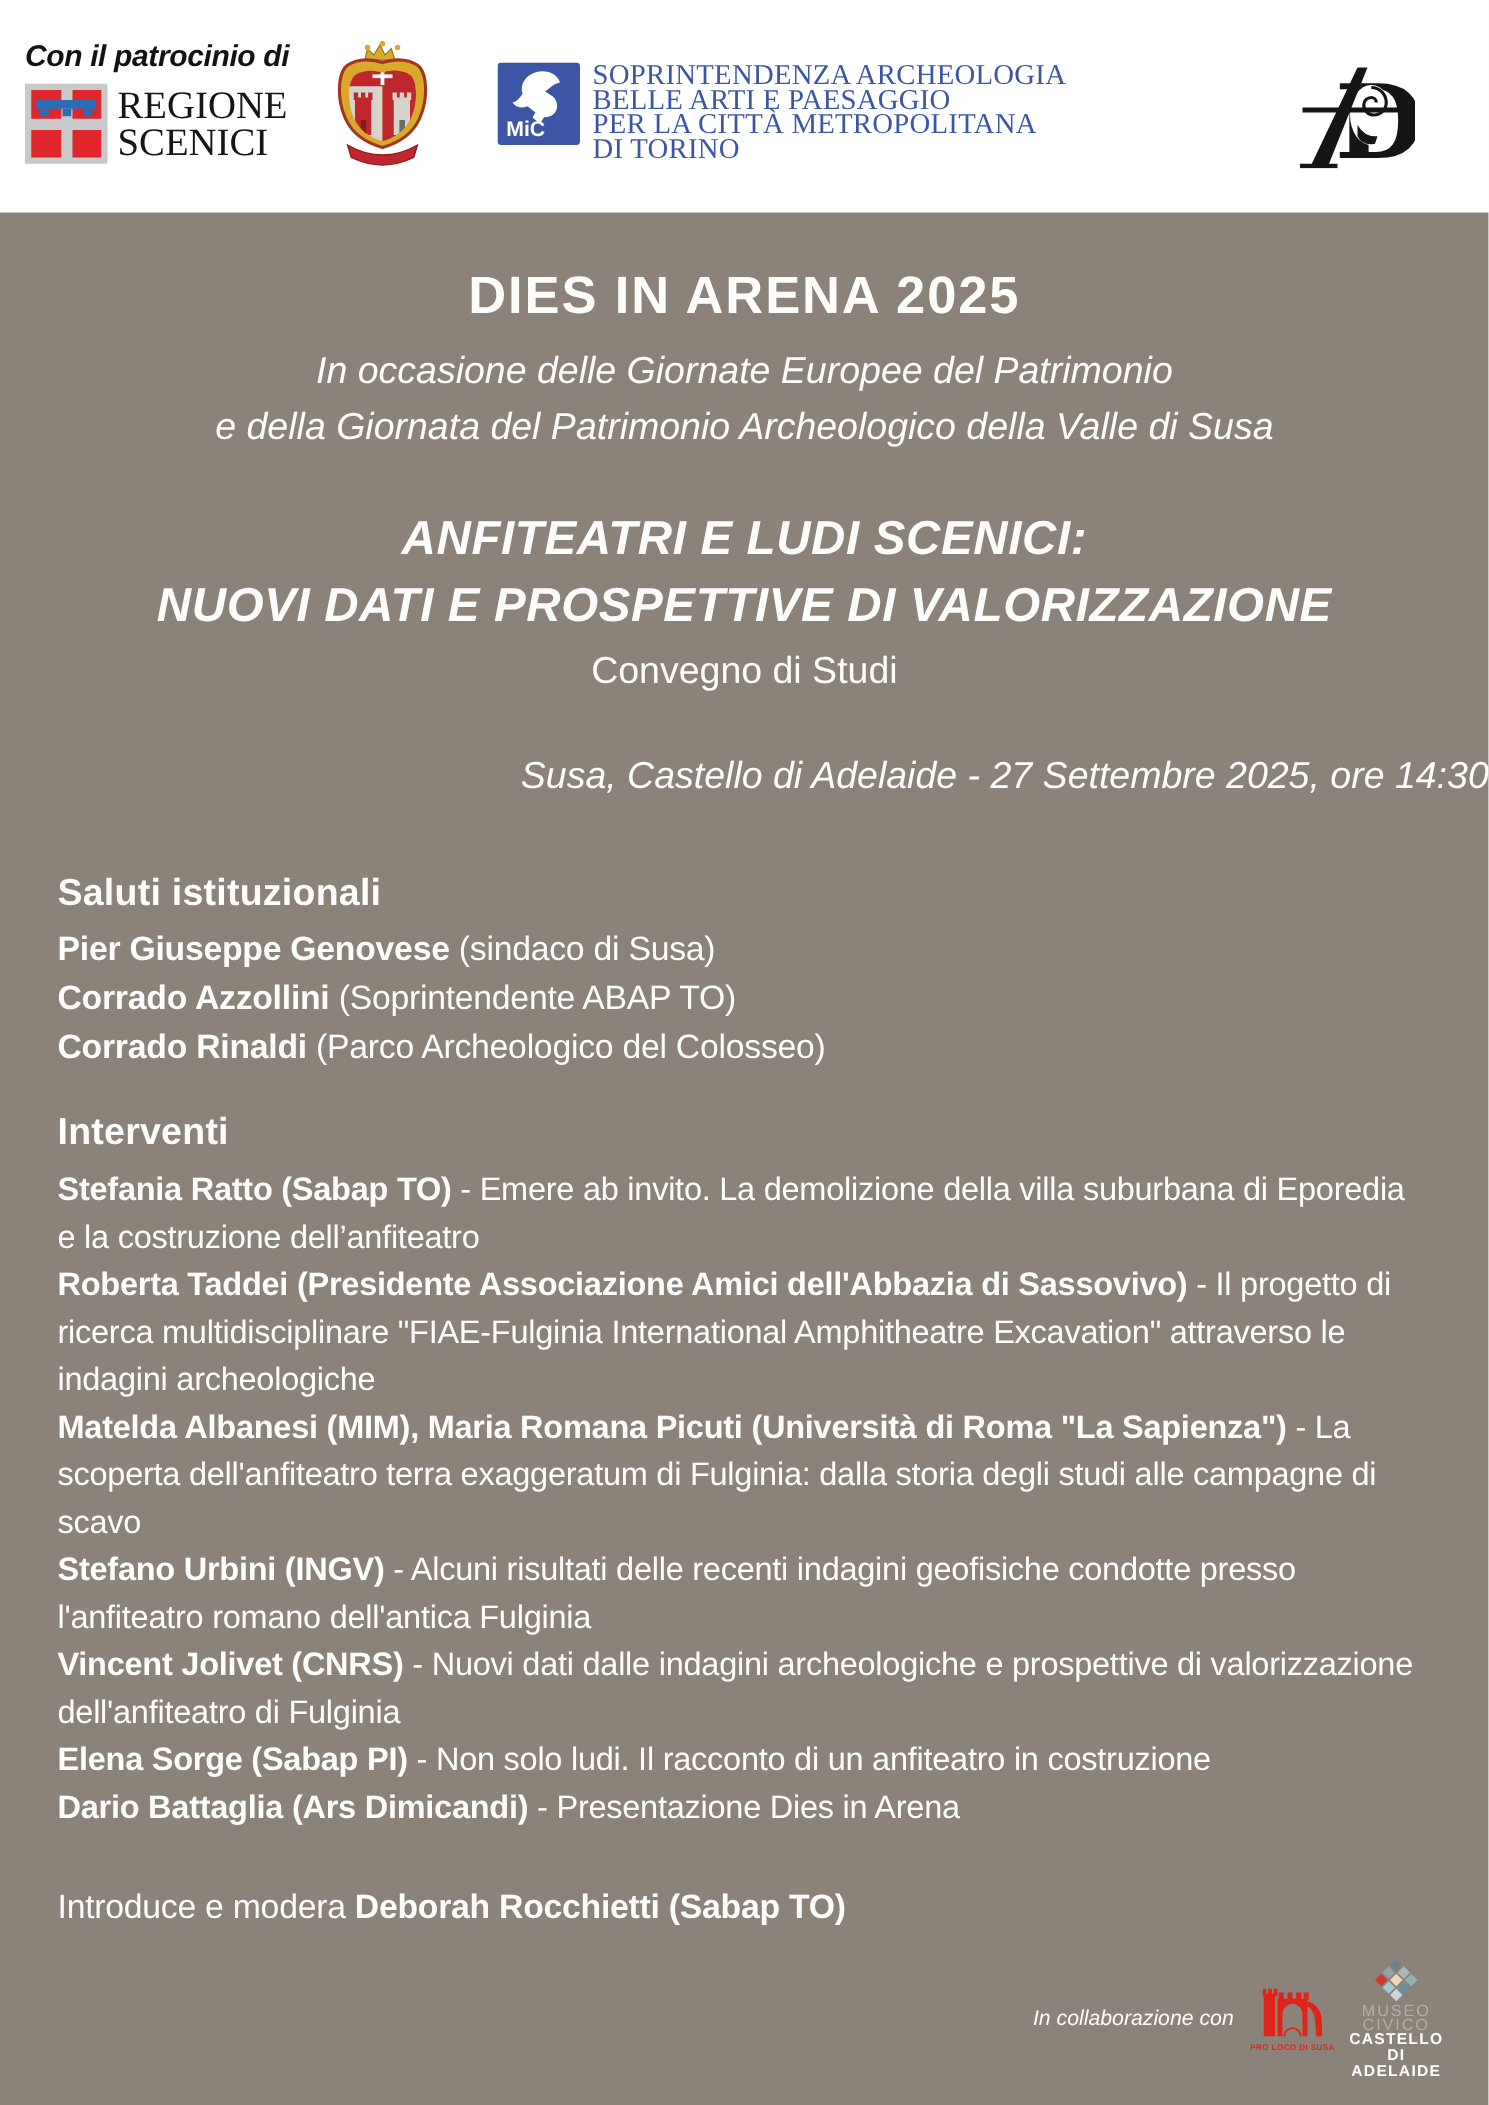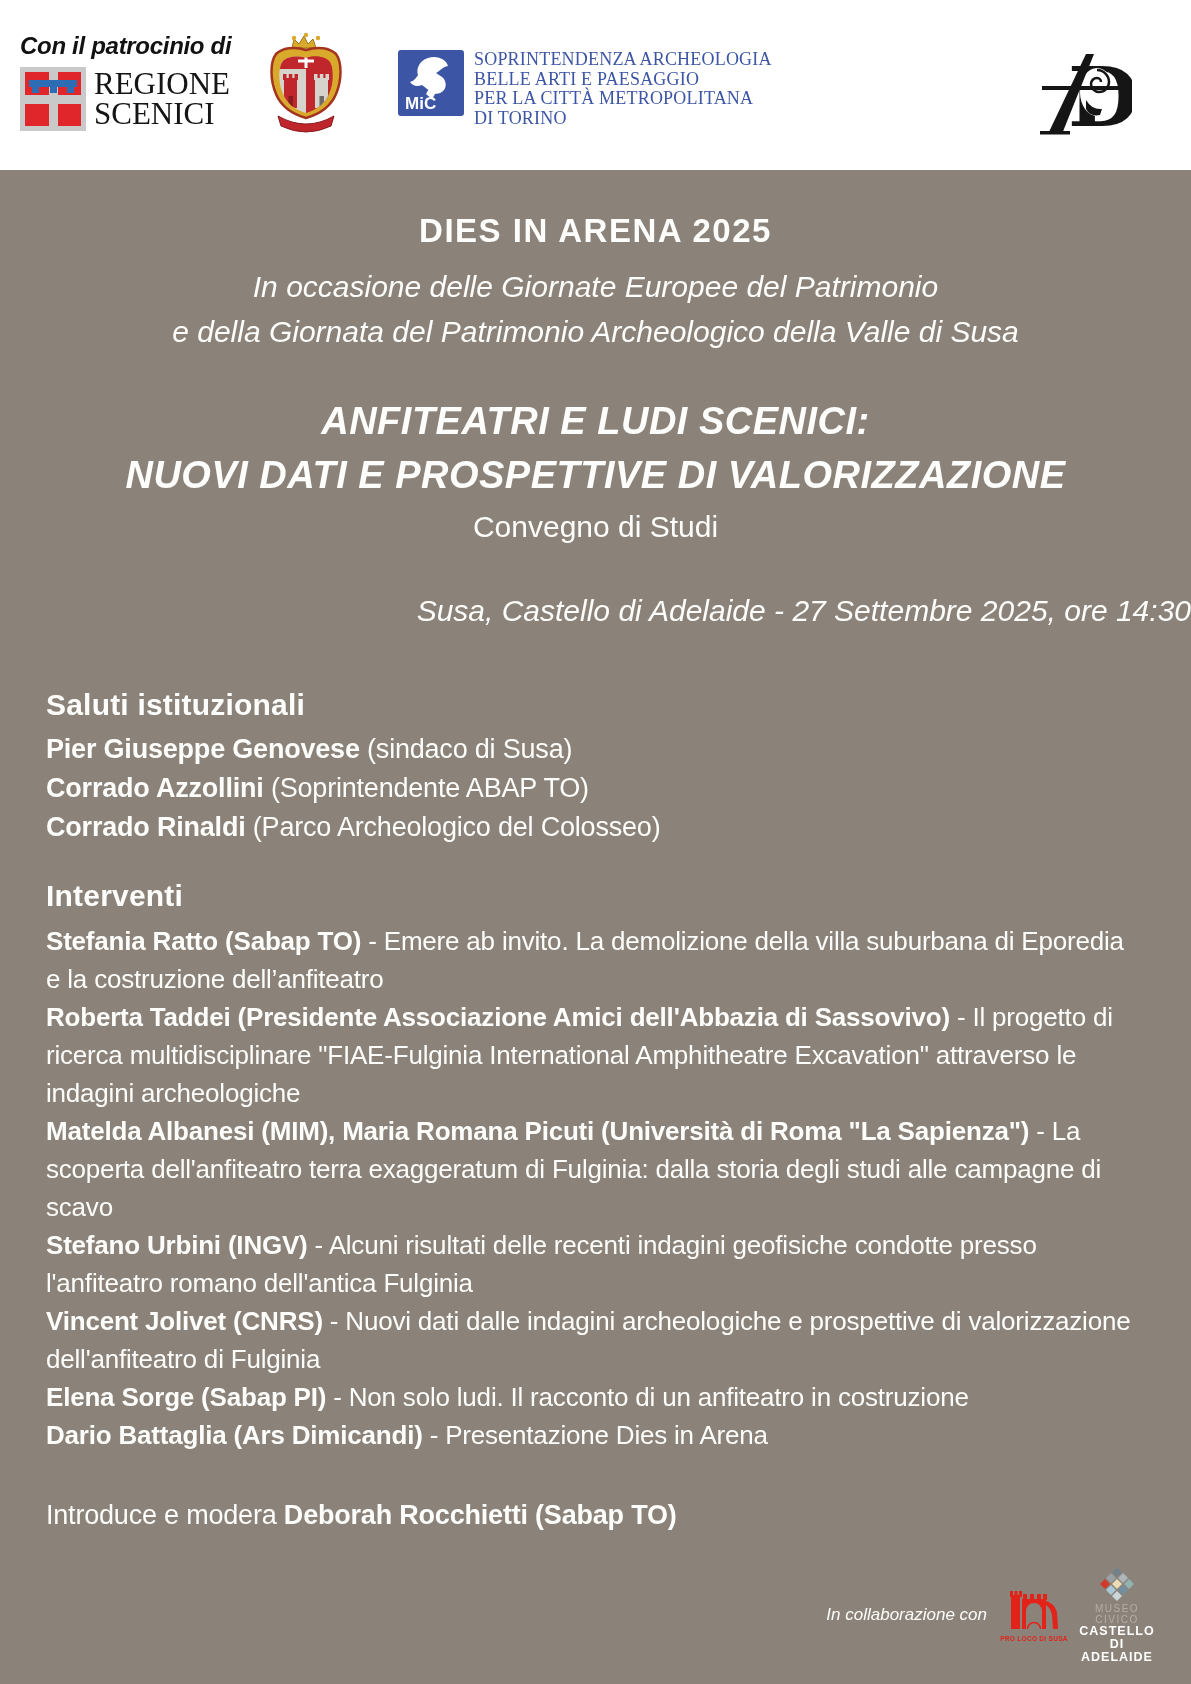--- a/index.html
+++ b/index.html
@@ -11,29 +11,29 @@
   .patronage{font-size:24px;font-weight:bold;font-style:italic;color:#121212;letter-spacing:-0.3px;}
   .rp-row{display:flex;align-items:center;margin-top:7px;}
   .rp-logo{position:relative;width:66px;height:64px;background:var(--piemonte-gray,#c9c9c9);display:grid;grid-template-columns:1fr 1fr;grid-template-rows:1fr 1fr;gap:9px;padding:5px;box-sizing:border-box;}
   .rp-sq{background:var(--piemonte-red,#e0252b);}
   .rp-lambel{position:absolute;left:9px;right:9px;top:13px;height:7px;background:var(--lambel-blue,#2d6db5);}
   .rp-lambel span{position:absolute;top:7px;width:7px;height:6px;background:inherit;}
   .rp-lambel span:nth-child(1){left:3px;} .rp-lambel span:nth-child(2){left:calc(50% - 3.5px);} .rp-lambel span:nth-child(3){right:3px;}
   .rp-text{font-family:"Liberation Serif",serif;font-size:31px;line-height:30px;color:#151515;margin-left:8px;}
   .susa-crest{position:absolute;left:266px;top:28px;}
   .mic-block{position:absolute;left:398px;top:50px;display:flex;align-items:flex-start;}
-  .soprintendenza{margin-left:10px;font-family:"Liberation Serif",serif;color:var(--mic-blue,#3d55a5);font-size:18px;line-height:19.5px;letter-spacing:0.2px;}
+  .soprintendenza{margin-left:10px;font-family:"Liberation Serif",serif;color:var(--mic-blue,#3d55a5);font-size:23px;line-height:19.5px;letter-spacing:0.2px;}
   .parco-block{position:absolute;left:758px;top:57px;font-family:"Liberation Serif",serif;color:var(--parco-black,#1a1a1a);font-size:21px;line-height:21.5px;letter-spacing:0.6px;}
   .parco-line1{display:flex;align-items:center;}
   .parco-o{display:inline-flex;width:16px;height:16px;border:1.5px solid var(--parco-black,#1a1a1a);border-radius:50%;font-size:11px;align-items:center;justify-content:center;margin-left:1px;}
   .ad-logo{position:absolute;left:1040px;top:48px;}
 
   
   .main{position:absolute;top:170px;left:0;right:0;bottom:0;background:var(--body-bg,#8b8379);color:#fdfdfb;}
-  .title{margin:0;padding-top:42px;text-align:center;font-size:33px;font-weight:bold;letter-spacing:1.5px;}
+  .title{margin:0;padding-top:42px;text-align:center;font-size:42px;font-weight:bold;letter-spacing:1.5px;}
   .subtitle{margin-top:14px;text-align:center;font-style:italic;font-size:30px;line-height:45px;}
   .headline{margin-top:40px;text-align:center;font-weight:bold;font-style:italic;font-size:38px;line-height:54px;letter-spacing:0.5px;}
   .convegno{margin-top:8px;text-align:center;font-size:30px;}
   .venue{margin-top:50px;text-align:right;font-style:italic;font-size:30px;}
   .section{padding:0 48px 0 46px;}
   .sec-heading{margin:0;font-size:30px;font-weight:bold;letter-spacing:0.2px;}
   .saluti{margin-top:60px;}
   .saluti-list{margin-top:8px;}
   .person{font-size:27px;line-height:39px;letter-spacing:-0.2px;}
   .interventi{margin-top:32px;}
@@ -42,21 +42,21 @@
   .talk strong,.person strong{font-weight:bold;}
   .moderator{margin-top:46px;padding:0 46px;font-size:27px;letter-spacing:-0.2px;}
 
   
   .footer{position:absolute;right:36px;bottom:20px;display:flex;align-items:center;gap:16px;}
   .collab{font-style:italic;font-size:17px;margin-right:2px;}
   .proloco{display:flex;flex-direction:column;align-items:center;width:58px;}
   .proloco-label{margin-top:2px;font-size:6.5px;font-weight:bold;color:var(--proloco-red,#e2231a);letter-spacing:0.3px;white-space:nowrap;}
   .museo{display:flex;flex-direction:column;align-items:center;width:76px;text-align:center;}
   .museo-label div{font-size:12.5px;font-weight:bold;color:#ffffff;letter-spacing:1px;line-height:13px;}
-  .museo-label div:first-child{font-size:10px;font-weight:normal;color:#b4aea6;letter-spacing:1.5px;line-height:11px;}
+  .museo-label div:first-child{font-size:13px;font-weight:normal;color:#b4aea6;letter-spacing:1.5px;line-height:11px;}
 </style>
 </head>
 <body>
 
 <div class="poster">
 
   <header class="top">
 
     <div class="sponsor">
       <div class="patronage">Con il patrocinio di</div>

